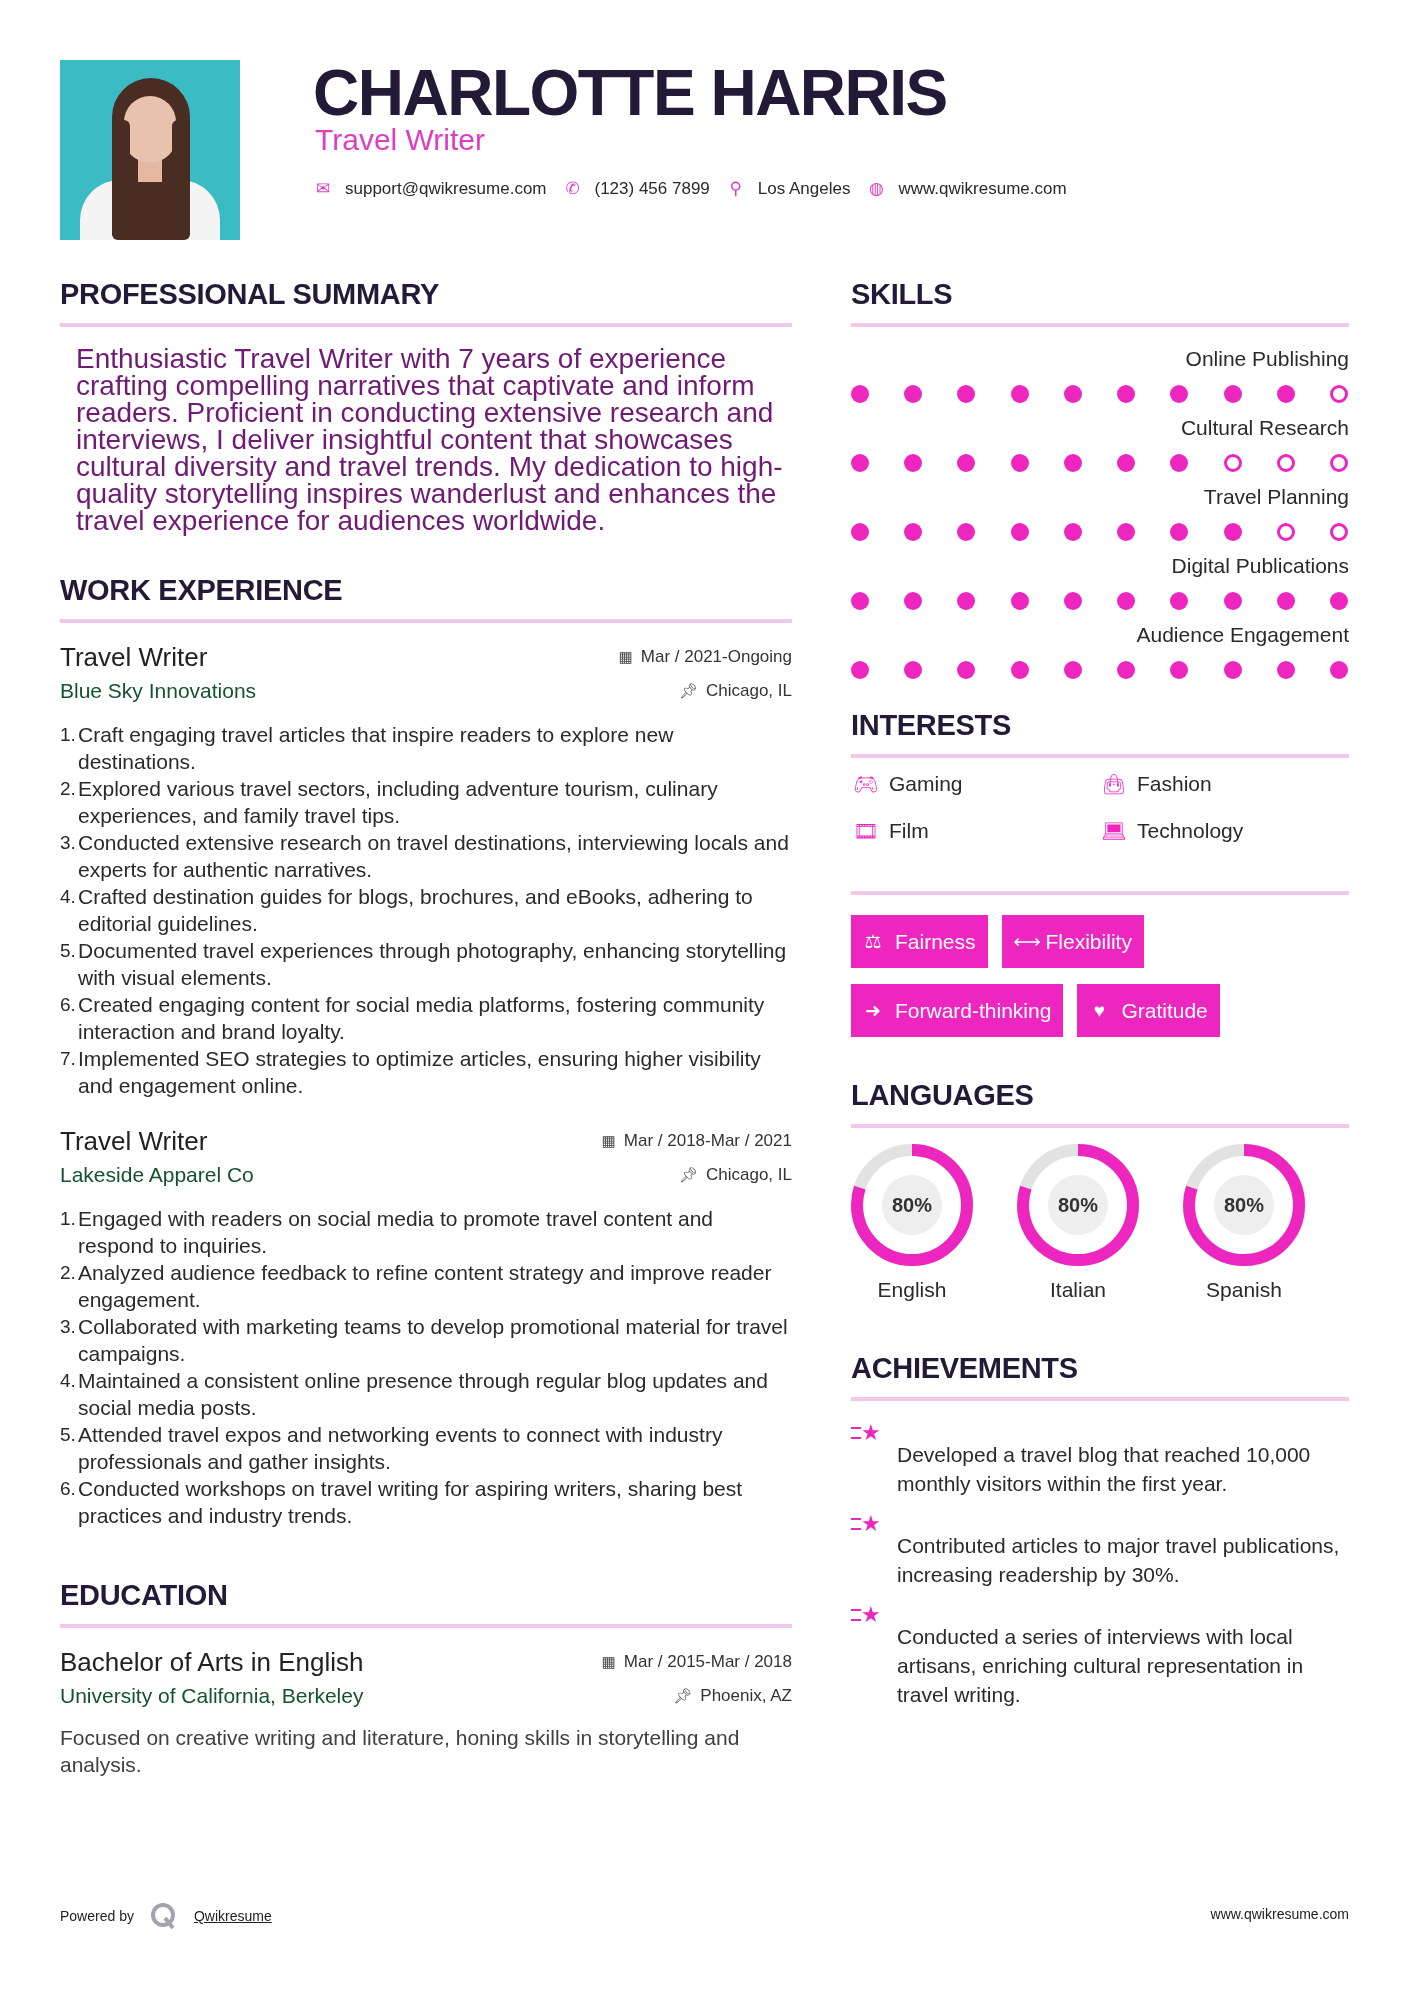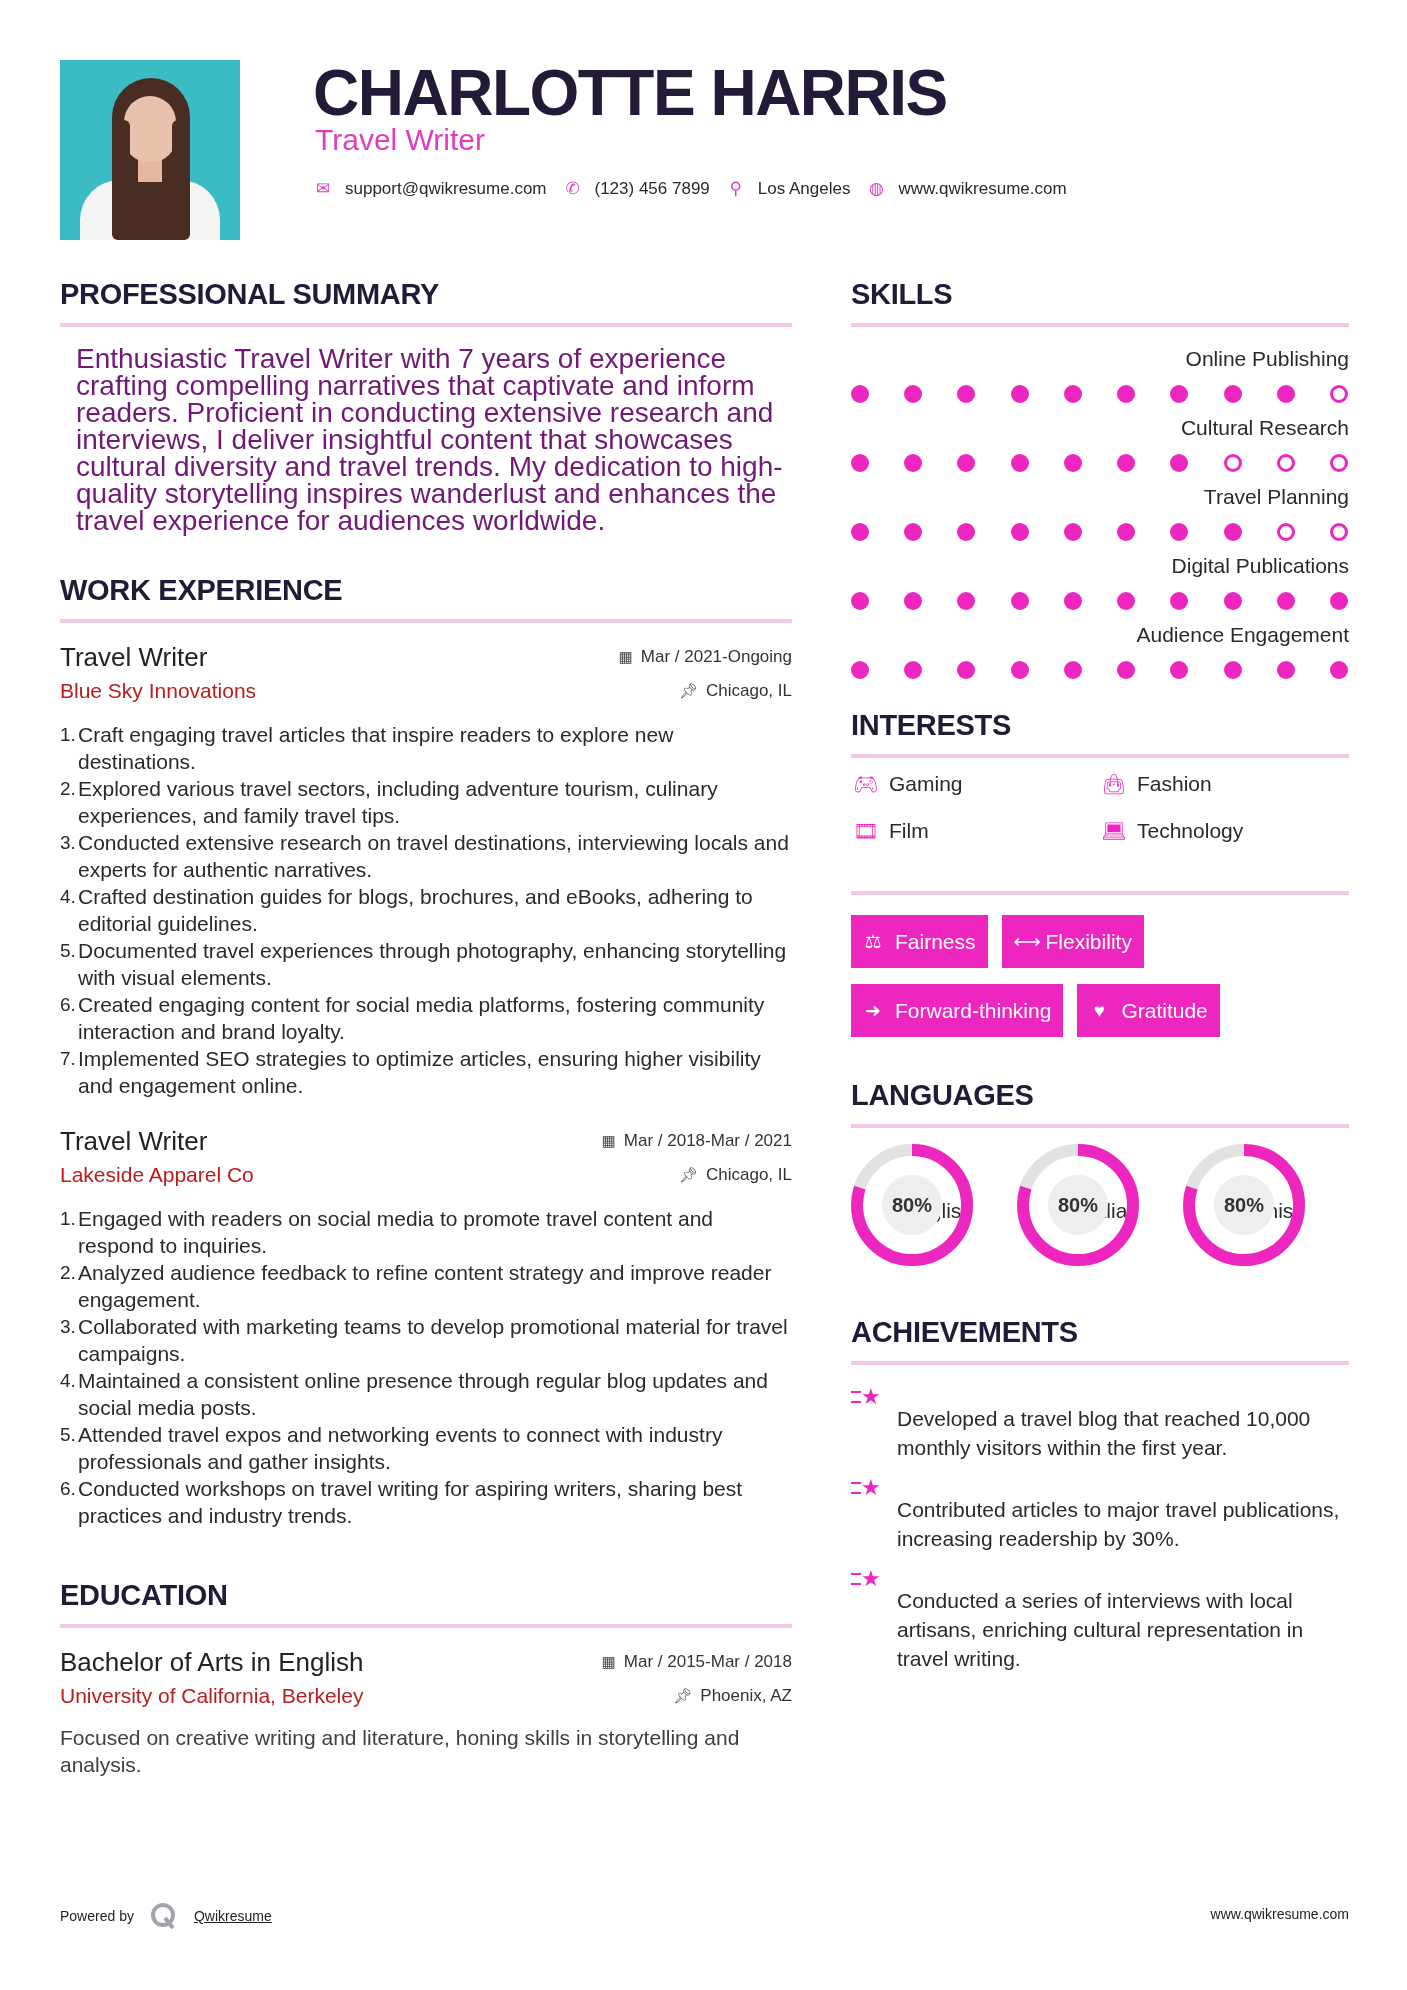--- a/index.html
+++ b/index.html
@@ -27,42 +27,42 @@
   .sec-rule { height: 4px; background: #f1c8ea; margin-top: 7px; margin-bottom: 18px; }
 
   .summary { font-size: 28px; line-height: 27px; color: #701a75; margin-left: 16px; }
 
   .job { margin-bottom: 26px; }
   .job-head { display: flex; justify-content: space-between; align-items: flex-start; }
   .job-title { font-size: 26px; line-height: 32px; color: #222; }
   .job-meta { font-size: 17px; color: #333; display: flex; align-items: center; line-height: 32px; }
   .job-meta .mic { margin-right: 8px; font-size: 15px; color: #444; }
   .job-sub { display: flex; justify-content: space-between; align-items: center; margin-top: 2px; }
-  .company { font-size: 21px; color: #b91c1c; line-height: 30px; }
+  .company { font-size: 21px; color: #14532d; line-height: 30px; }
   .bullets { margin-top: 14px; list-style: none; }
   .bullets li { display: flex; font-size: 21px; line-height: 27px; color: #2a2a2a; }
   .bullets li .num { width: 18px; flex: 0 0 18px; font-size: 19px; }
   .edu-desc { font-size: 21px; line-height: 27px; color: #404040; margin-top: 12px; }
 
   .skill { margin-bottom: 11px; }
   .skill-name { font-size: 21px; line-height: 28px; color: #2a2a2a; text-align: right; }
   .dots { display: flex; justify-content: space-between; margin-top: 12px; padding-right: 1px; }
   .dot { width: 18px; height: 18px; border-radius: 50%; background: #ee26c0; }
   .dot.empty { background: #fff; border: 3px solid #ee26c0; }
 
   .interests { display: grid; grid-template-columns: 248px 248px; row-gap: 15px; margin-top: 2px; }
   .interest { display: flex; align-items: center; font-size: 21px; color: #2a2a2a; line-height: 32px; }
   .interest .iic { color: #ee26c0; width: 30px; font-size: 20px; margin-right: 8px; text-align: center; }
 
   .chips { display: flex; flex-wrap: wrap; gap: 16px 14px; margin-top: 0px; }
   .chip { background: #ee26c0; color: #fff; height: 53px; display: flex; align-items: center; padding: 0 12px 0 12px; font-size: 21px; }
   .chip .cic { margin-right: 12px; font-size: 19px; width: 20px; text-align: center; }
 
   .langs { display: flex; gap: 44px; margin-top: 0px; }
-  .lang { width: 122px; display: flex; align-items: center; }
+  .lang { width: 122px; display: flex; flex-direction: column; align-items: center; }
   .ring { width: 122px; height: 122px; position: relative; }
   .ring svg { position: absolute; left: 0; top: 0; }
   .ring .pct { position: absolute; left: 31px; top: 31px; width: 60px; height: 60px; border-radius: 50%; background: #eeeeee; display: flex; align-items: center; justify-content: center; font-size: 20px; font-weight: 700; color: #333; }
   .lang-name { font-size: 21px; margin-top: 12px; color: #2a2a2a; }
 
   .ach { display: flex; margin-bottom: 12px; }
   .ach .aic { width: 46px; flex: 0 0 46px; color: #ee26c0; font-size: 22px; line-height: 28px; position: relative; }
   .ach .aic .streak { position: absolute; left: 0; top: 8px; width: 10px; height: 12px; border-top: 2px solid #ee26c0; border-bottom: 2px solid #ee26c0; }
   .ach .aic .star { position: absolute; left: 10px; top: 0; }
   .ach .atext { font-size: 21px; line-height: 29px; color: #2a2a2a; margin-top: 21px; }

